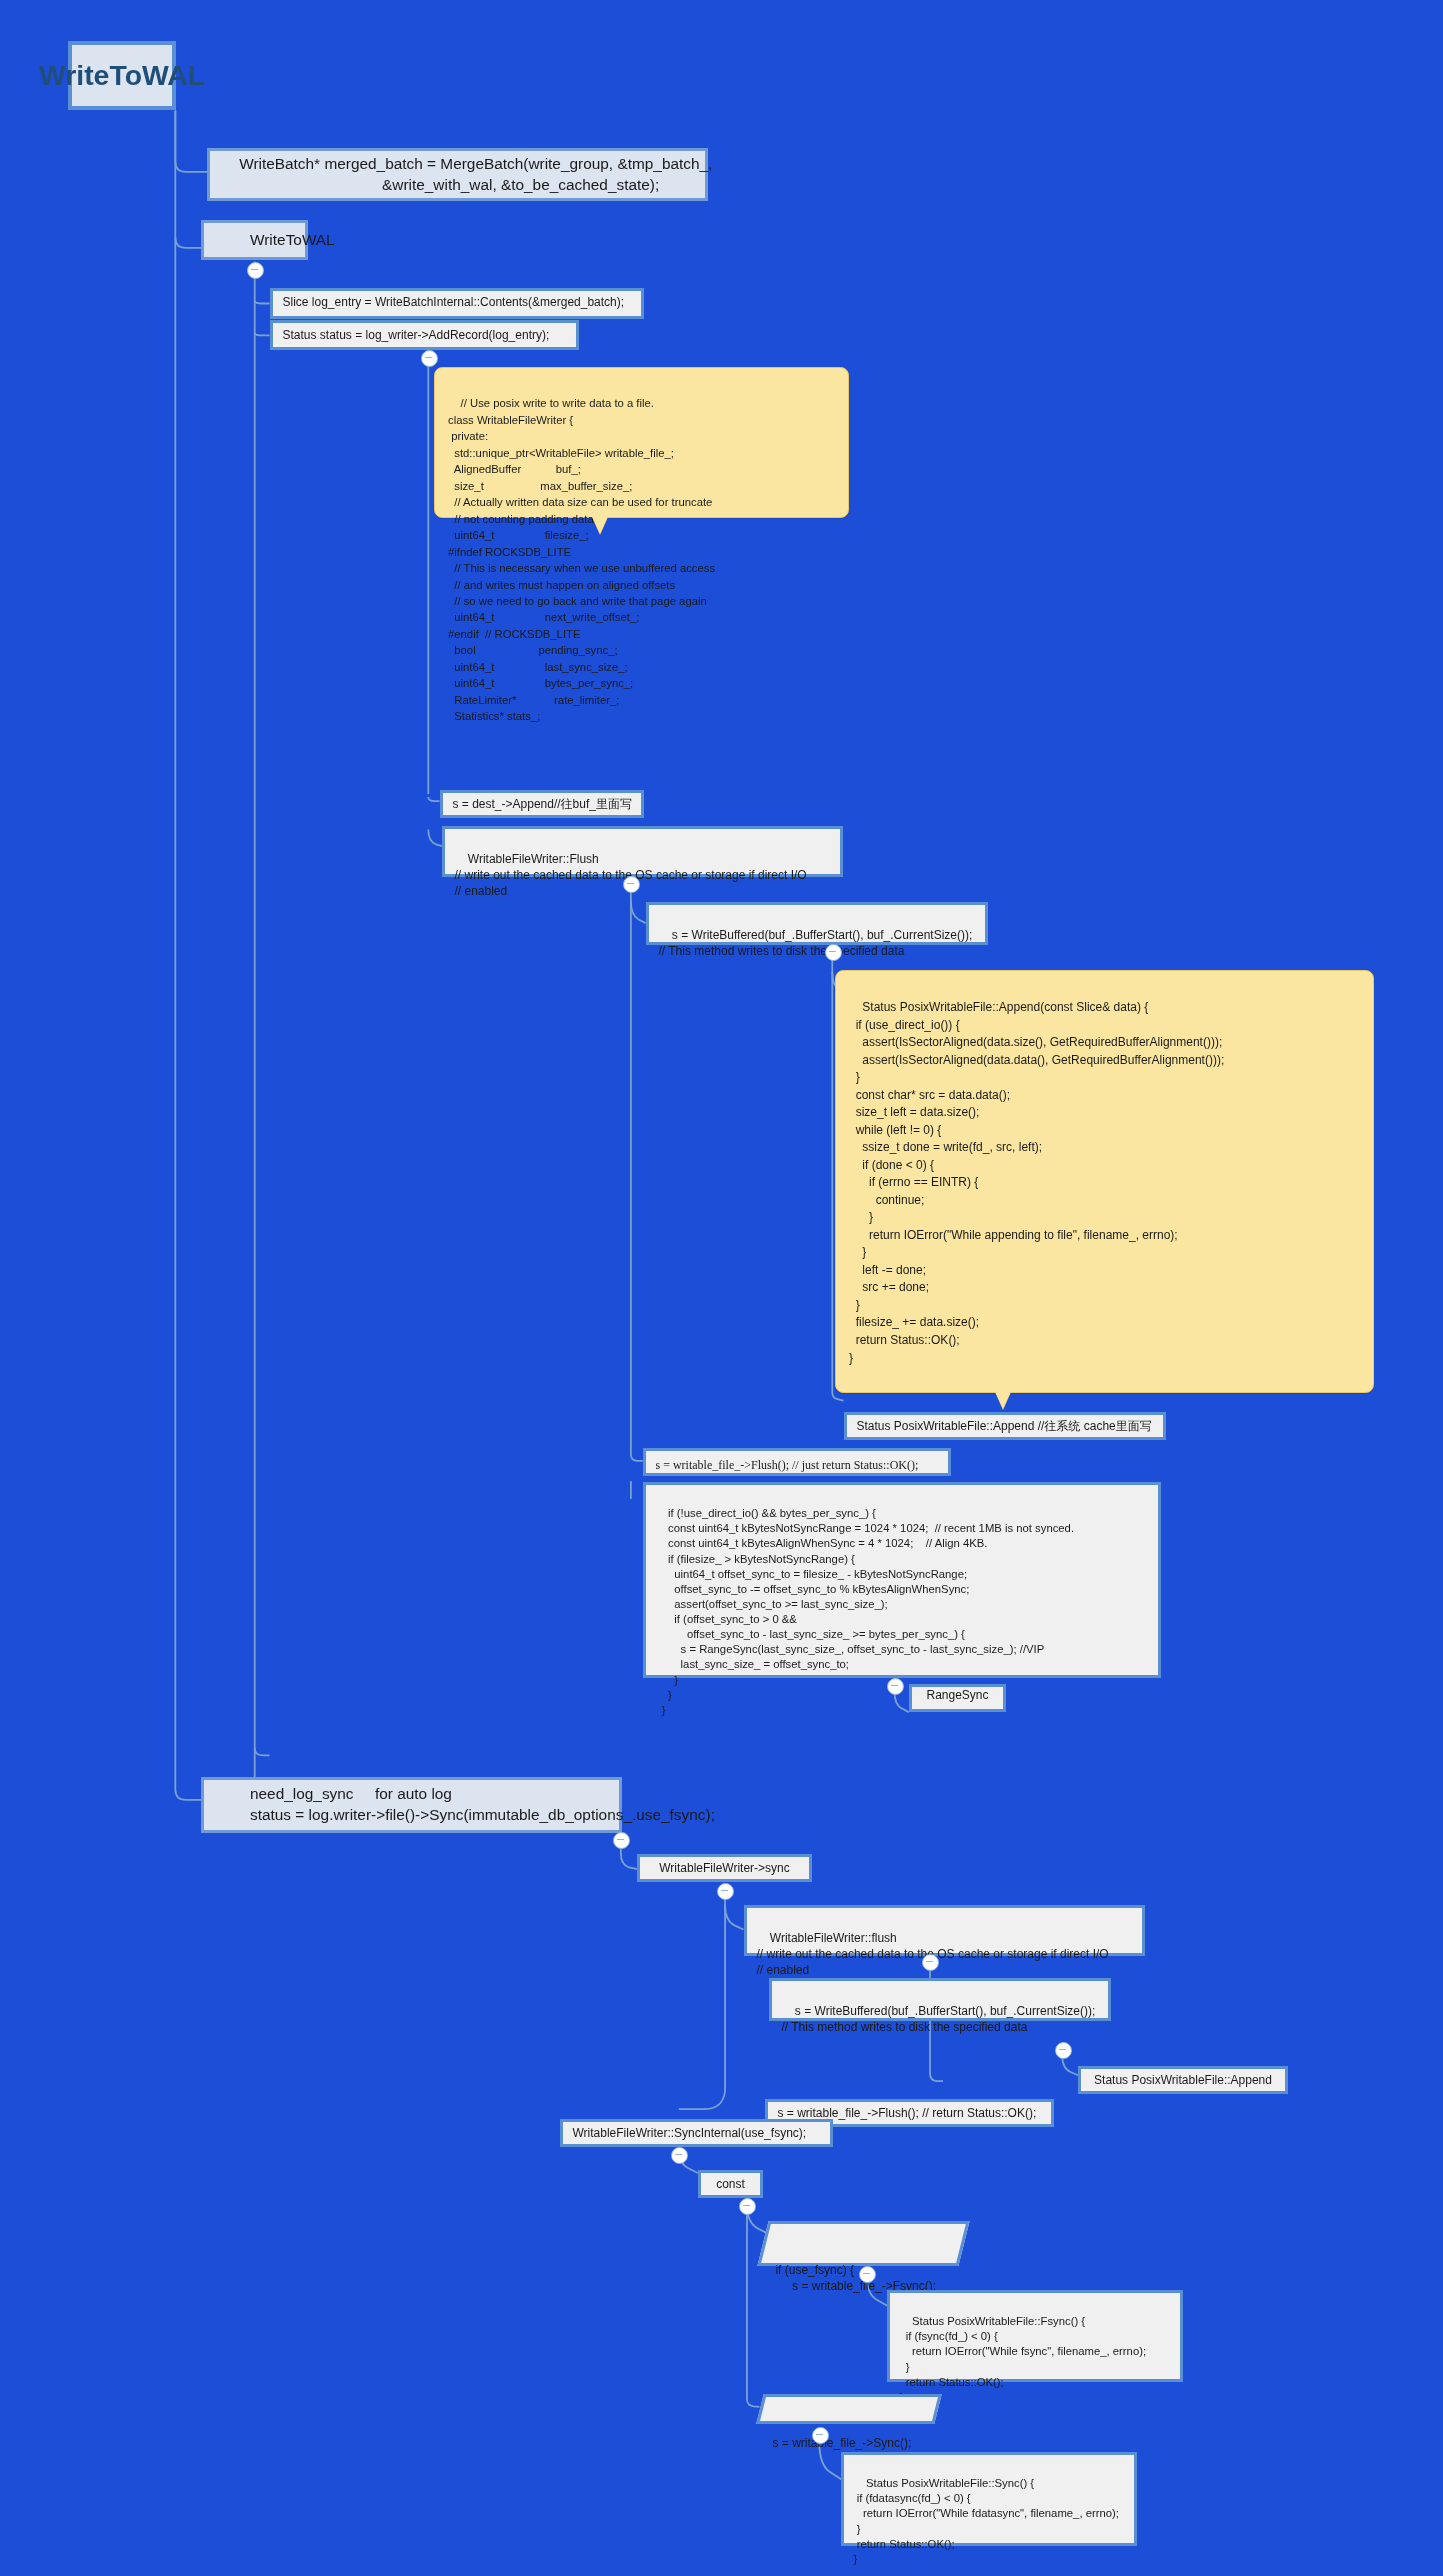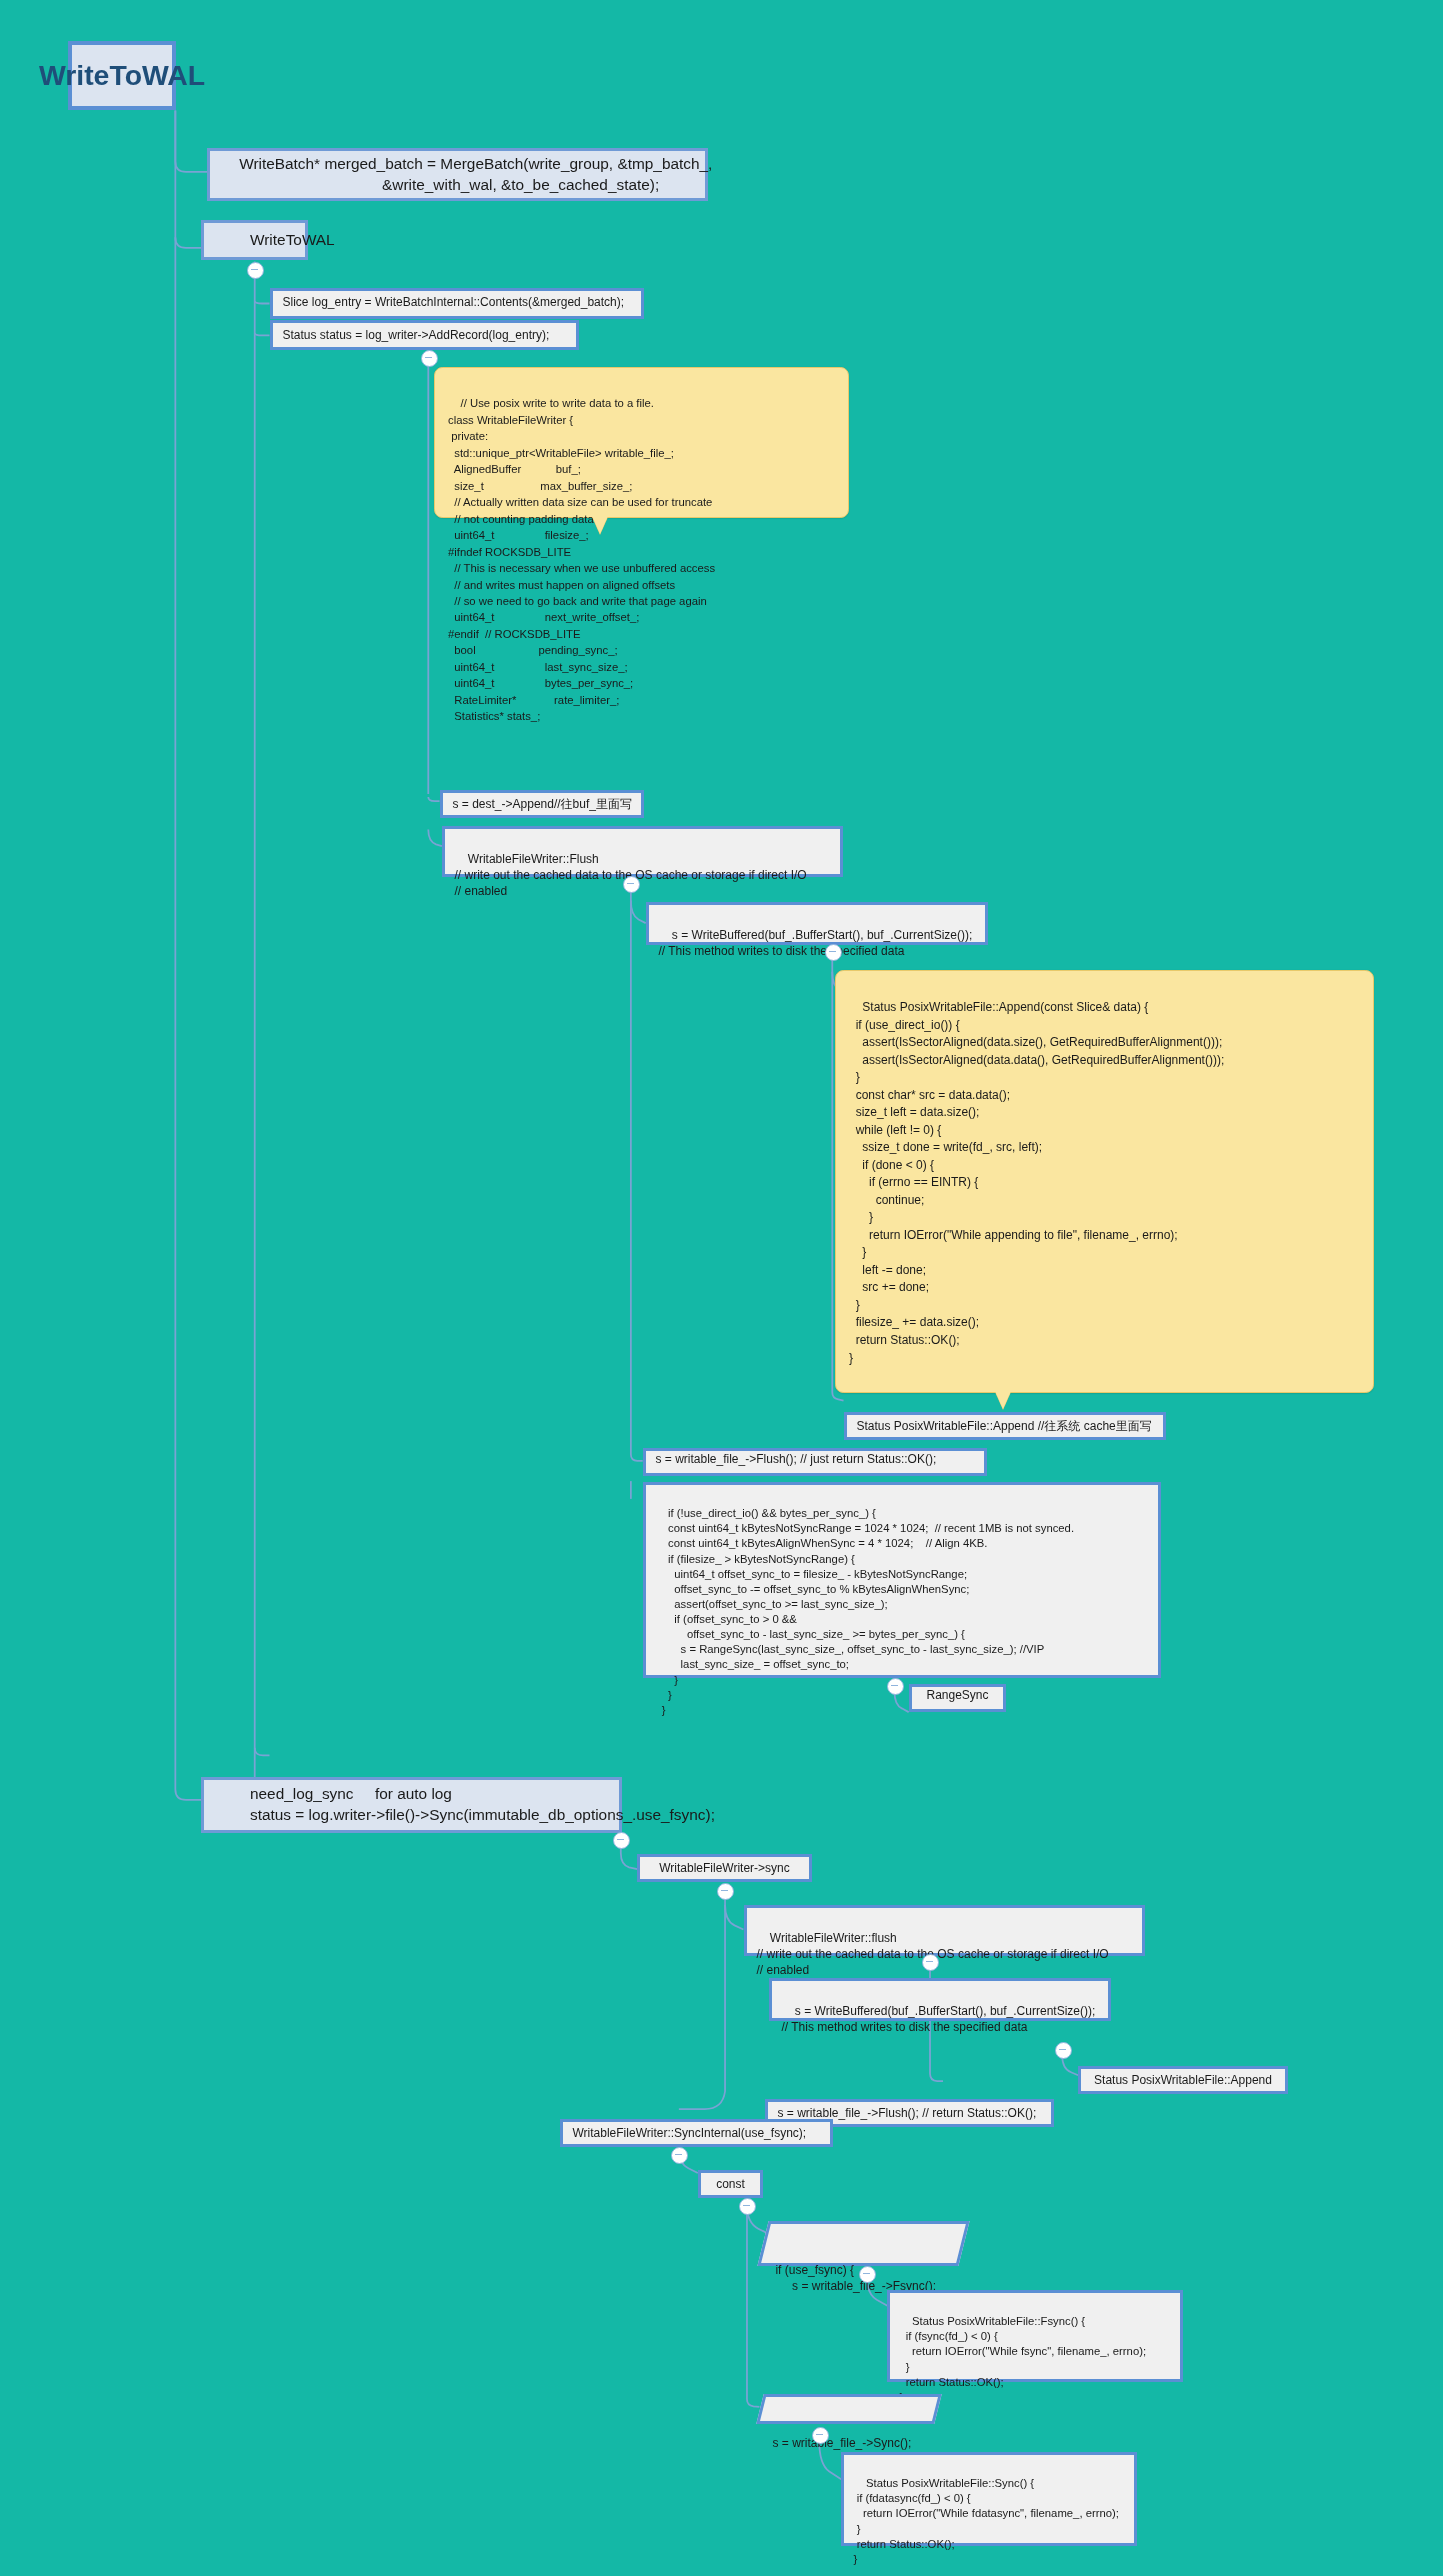--- a/index.html
+++ b/index.html
@@ -8,21 +8,21 @@
     background: #ffffff;
   }
   body {
     font-family: "Liberation Sans", "DejaVu Sans", sans-serif;
     color: #1a1a1a;
   }
   #canvas {
     position: relative;
     width: 1443px;
     height: 2576px;
-    background: #14b8a6;
+    background: #1d4ed8;
     overflow: hidden;
   }
   #edges {
     position: absolute;
     left: 0;
     top: 0;
     width: 1443px;
     height: 2576px;
     pointer-events: none;
   }
@@ -269,21 +269,21 @@
   filesize_ += data.size();
   return Status::OK();
 }</span>
   </div>
   <div class="note-tail" style="left:995px; top:1391px;"></div>
 
   <div class="node fs-20" style="left:844px; top:1412px; width:322px; height:28.4px; display:flex; align-items:center;">
     <span>Status PosixWritableFile::Append //往系统 cache里面写</span>
   </div>
 
-  <div class="node fs-20" style="left:643px; top:1448px; width:344px; height:28.4px; display:flex; align-items:flex-end;">
+  <div class="node fs-20" style="left:643px; top:1448px; width:308px; height:28.4px; display:flex; align-items:flex-start;font-family:Liberation Serif, serif;">
     <span>s = writable_file_-&gt;Flush(); // just return Status::OK();</span>
   </div>
 
   <div class="node fs-19" style="left:643px; top:1482px; width:518px; height:196px;">
     <span>if (!use_direct_io() &amp;&amp; bytes_per_sync_) {
     const uint64_t kBytesNotSyncRange = 1024 * 1024;  // recent 1MB is not synced.
     const uint64_t kBytesAlignWhenSync = 4 * 1024;    // Align 4KB.
     if (filesize_ &gt; kBytesNotSyncRange) {
       uint64_t offset_sync_to = filesize_ - kBytesNotSyncRange;
       offset_sync_to -= offset_sync_to % kBytesAlignWhenSync;

